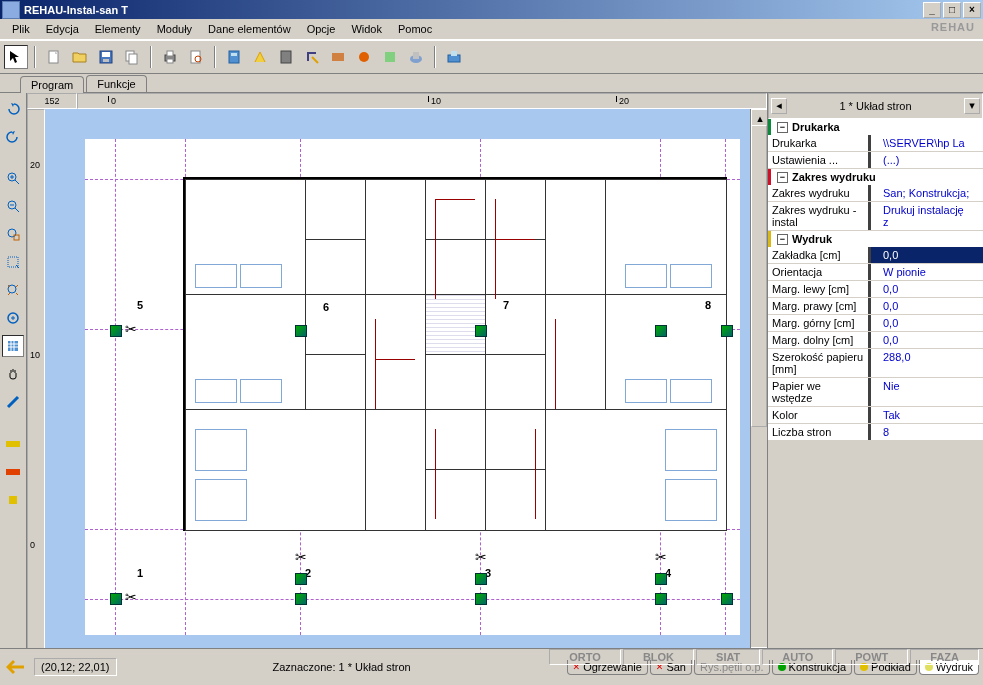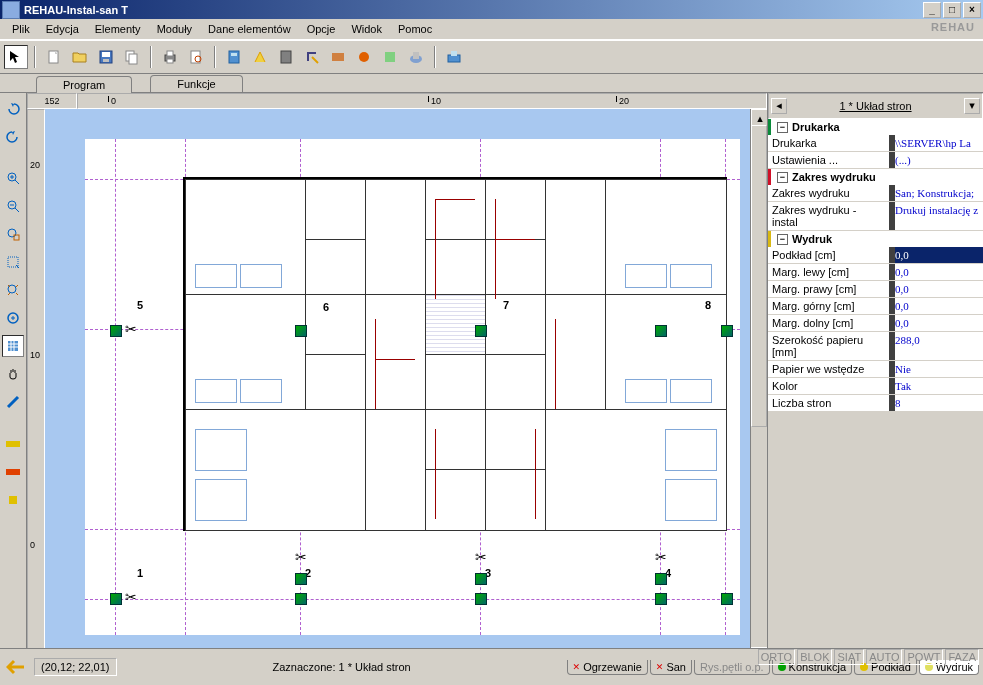--- a/index.html
+++ b/index.html
@@ -41,22 +41,22 @@
   width: 22px; height: 22px; border: 1px solid transparent; display: flex; align-items: center; justify-content: center;
   cursor: default;
 }
 .tb-sep { width: 1px; height: 22px; background: #808080; border-right: 1px solid #fff; margin: 0 4px; }
 .tb-icon { width: 16px; height: 16px; }
 .top-tabs {
   background: #d4d0c8; height: 18px; display: flex; align-items: flex-end; padding-left: 20px;
   border-bottom: 1px solid #808080;
 }
 .top-tab {
-  background: #d4d0c8; border: 1px solid #808080; border-bottom: none; padding: 2px 26px;
-  border-radius: 4px 4px 0 0; margin-right: 2px; font-size: 11px; margin-left: 16px;
+  background: #d4d0c8; border: 1px solid #808080; border-bottom: none; padding: 2px 10px;
+  border-radius: 4px 4px 0 0; margin-right: 2px; font-size: 11px;
 }
 .top-tab.active { background: #d4d0c8; position: relative; top: 1px; }
 .main-area {
   display: flex; height: 590px; background: #14b8a6;
 }
 .left-strip {
   width: 26px; background: #d4d0c8; border-right: 1px solid #808080; display: flex; flex-direction: column; align-items: center; padding-top: 4px; gap: 6px;
 }
 .left-strip .strip-btn {
   width: 20px; height: 20px; border: 1px solid transparent; display: flex; align-items: center; justify-content: center;
@@ -100,46 +100,46 @@
 .scroll-thumb-h { flex: 0 0 120px; background: #d4d0c8; border: 1px outset #fff; margin: 0 16px; }
 
 .props-panel {
   width: 215px; background: #d4d0c8; border-left: 1px solid #808080; display: flex; flex-direction: column;
 }
 .props-title {
   background: #d4d0c8; text-align: center; padding: 4px 2px; border: 1px inset #fff; font-size: 11px;
   display: flex; align-items: center;
 }
 .props-title .nav { width: 14px; height: 14px; background: #d4d0c8; border: 1px outset #fff; text-align: center; line-height: 12px; }
-.props-title .txt { flex: 1; text-decoration: underline; }
+.props-title .txt { flex: 1; }
 .section-head {
   background: #fff; border-left: 3px solid; padding: 2px 6px; font-weight: bold; display: flex; align-items: center; gap: 4px;
 }
 .section-head .box { width: 9px; height: 9px; border: 1px solid #666; background: #fff; text-align: center; line-height: 8px; font-size: 9px; }
 .prop-row { display: flex; background: #fff; border-bottom: 1px solid #d4d0c8; font-size: 11px; }
 .prop-row .k { flex: 1; padding: 2px 4px; color: #000; }
-.prop-row .v { width: 88px; padding: 2px 0; color: #0000cc; border-left: 6px solid #404040; font-family: Liberation Serif, serif; }
+.prop-row .v { width: 88px; padding: 2px 12px; color: #0000cc; border-left: 3px solid #404040; }
 .prop-row.sel .k { background: #fff; }
 .prop-row.sel .v { background: #0a246a; color: #fff; }
 
 .statusbar {
   position: absolute; bottom: 0; left: 0; right: 0; height: 36px; background: #d4d0c8; border-top: 1px solid #808080;
   display: flex; align-items: center; padding: 0 4px; gap: 6px;
 }
 .status-left { width: 24px; height: 24px; display: flex; align-items: center; justify-content: center; }
 .coords { padding: 2px 6px; border: 1px inset #fff; }
 .status-center { flex: 1; text-align: center; font-size: 11px; line-height: 13px; }
 .mode-tabs { display: flex; gap: 2px; }
 .mtab {
   background: #d4d0c8; border: 1px solid #808080; border-top: none; padding: 1px 5px;
   border-radius: 0 0 4px 4px; font-size: 11px; display: flex; gap: 3px; align-items: center;
 }
 .mtab .dot { width: 8px; height: 8px; border-radius: 50%; }
 .mtab.dim { color: #888; }
-.flag { border: 1px inset #fff; padding: 1px 2px; color: #888; font-size: 11px; }
+.flag { border: 1px inset #fff; padding: 1px 19px; color: #888; font-size: 11px; font-weight: bold; }
 </style>
 </head>
 <body>
 
 <div class="titlebar">
   <div class="app-icon"></div>
   <div class="title">REHAU-Instal-san T</div>
   <div class="win-btn">_</div>
   <div class="win-btn">□</div>
   <div class="win-btn">×</div>
@@ -532,22 +532,26 @@
         </div>
         <div class="prop-row">
           <div class="k">Zakres wydruku - instal</div>
           <div class="v">Drukuj instalację z</div>
         </div>
         <div class="section-head" style="border-left-color: rgb(216, 184, 20);">
           <span class="box">−</span>
           <span>Wydruk</span>
         </div>
         <div class="prop-row sel">
-          <div class="k">Podkład [cm]</div>
+          <div class="k">Zakładka [cm]</div>
           <div class="v">0,0</div>
+        </div>
+        <div class="prop-row">
+          <div class="k">Orientacja</div>
+          <div class="v">W pionie</div>
         </div>
         <div class="prop-row">
           <div class="k">Marg. lewy [cm]</div>
           <div class="v">0,0</div>
         </div>
         <div class="prop-row">
           <div class="k">Marg. prawy [cm]</div>
           <div class="v">0,0</div>
         </div>
         <div class="prop-row">

